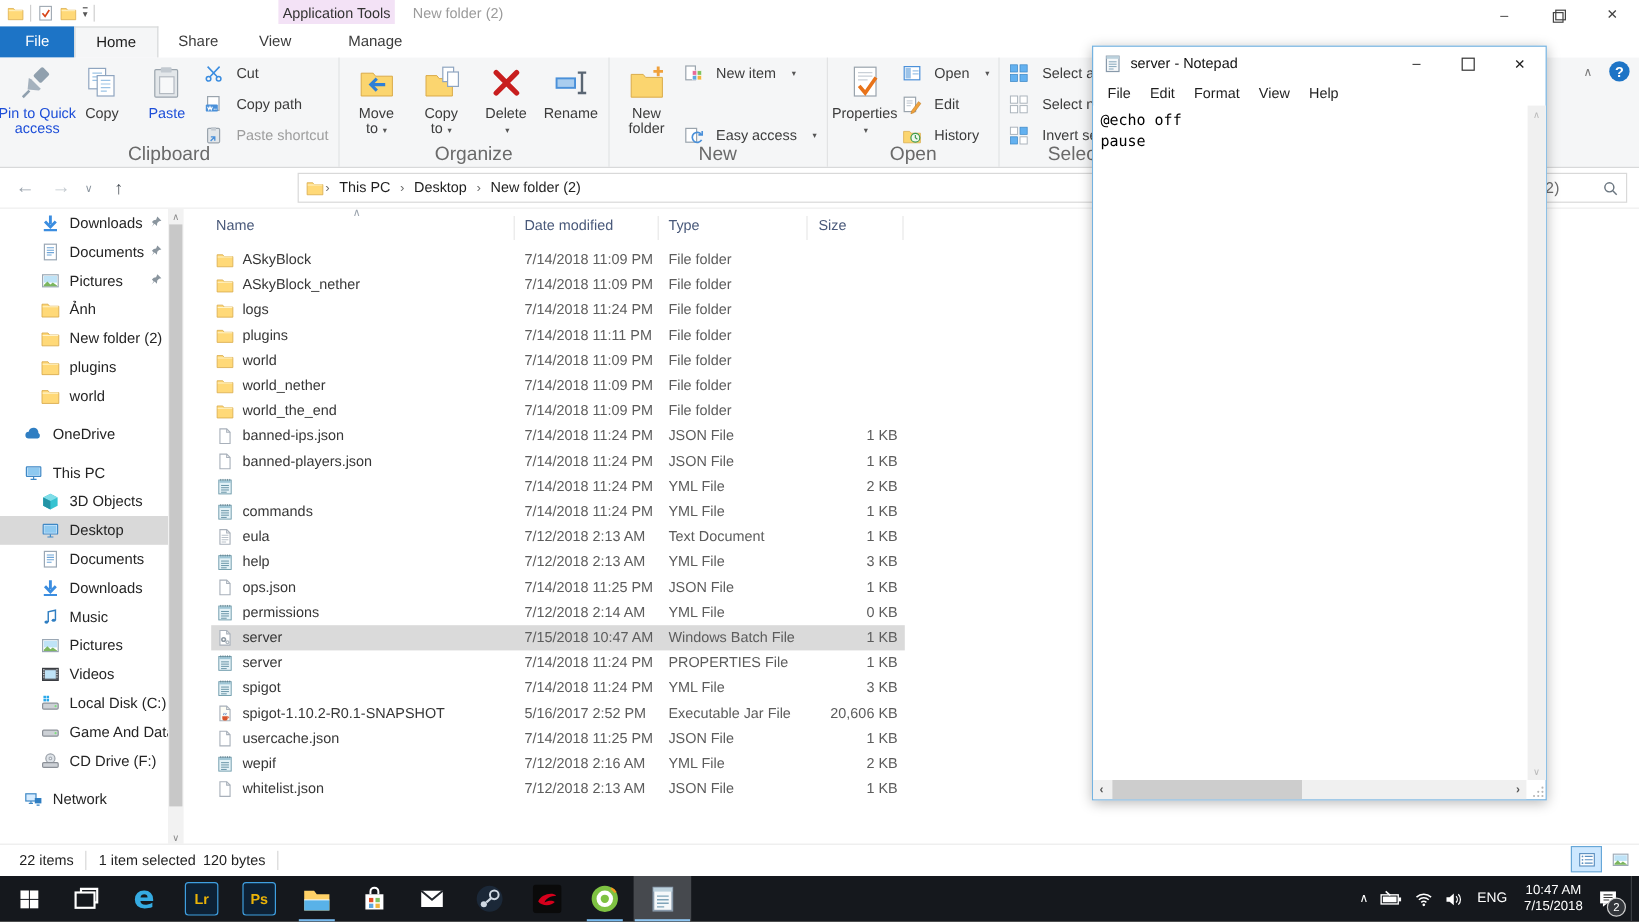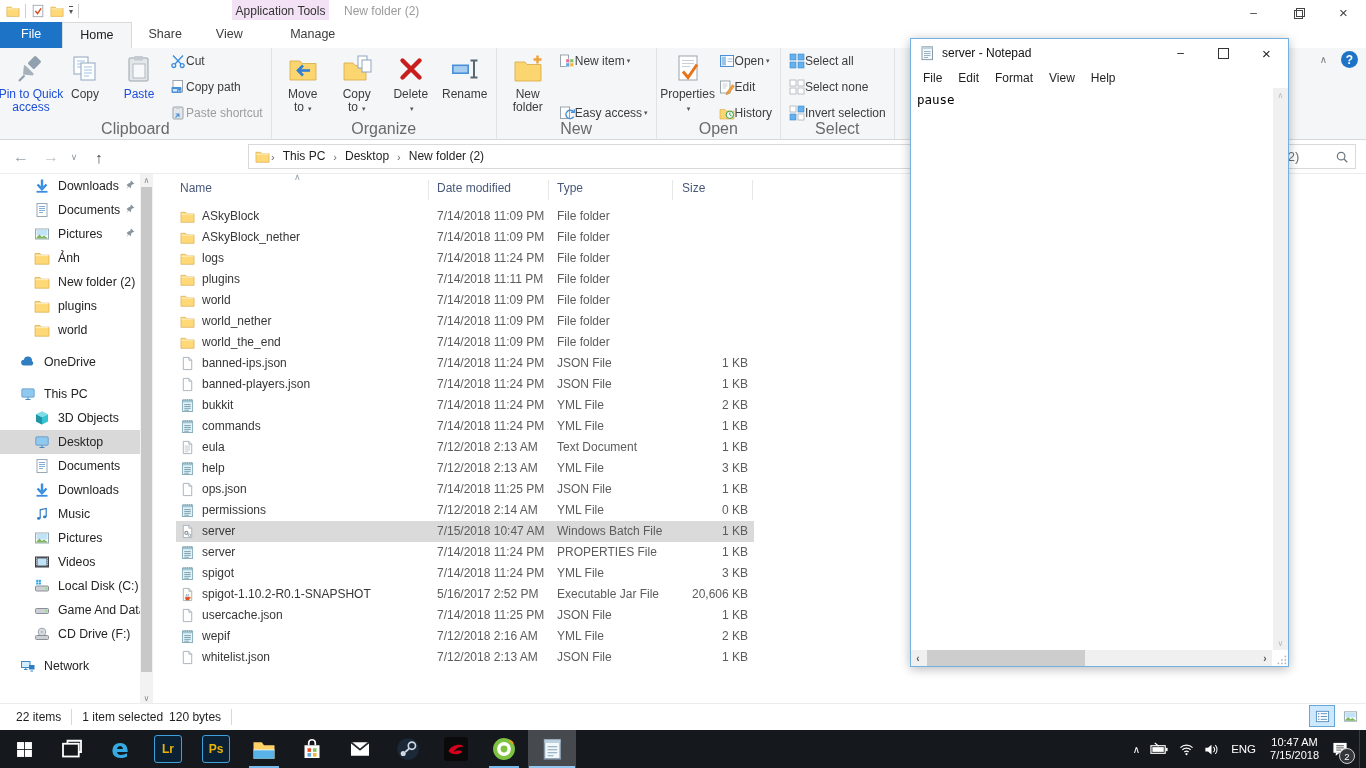--- a/index.html
+++ b/index.html
@@ -34,21 +34,21 @@
 
   .ribbon{position:absolute;left:0;top:48px;right:0;height:91px;background:#f5f6f7;
       border-bottom:1px solid #d8d9da;display:flex;}
   .rgroup{position:relative;height:100%;border-right:1px solid #e2e3e4;padding:3px 4px 14px 4px;box-sizing:border-box;}
   .rgroup-label{position:absolute;left:0;bottom:1px;width:100%;text-align:center;color:#6a6a6a;font-size:16px;}
   .rbtns{display:flex;height:72px;align-items:flex-start;}
   .rbtn-large{width:50px;padding:2px 2px 0;display:flex;flex-direction:column;align-items:center;text-align:center;}
   .rbtn-large .rlabel{font-size:12px;line-height:13px;color:#3c3c3c;margin-top:3px;white-space:nowrap;}
   .rbtn-large.disabled .rlabel{color:#1d4ed8;}
   .rcol{display:flex;flex-direction:column;justify-content:space-between;height:68px;padding:2px 4px;}
-  .rbtn-small{display:flex;align-items:center;gap:0;white-space:nowrap;font-size:12px;color:#3c3c3c;}
+  .rbtn-small{display:flex;align-items:center;gap:11px;white-space:nowrap;font-size:12px;color:#3c3c3c;}
   .rbtn-small.disabled{color:#9d9d9d;}
   .drop{font-size:7px;color:#555;margin-left:2px;}
   .ribbon-extras{position:absolute;top:51px;right:8px;display:flex;align-items:center;gap:14px;}
   .collapse-caret{color:#7a7a7a;font-size:10px;}
   .help-btn{width:17px;height:17px;border-radius:50%;background:#1d74c6;color:#fff;font-weight:bold;
       font-size:12px;display:flex;align-items:center;justify-content:center;}
 
   .navrow{position:absolute;left:0;top:140px;right:0;height:33px;background:#fff;border-bottom:1px solid #ececec;}
   .navbtn{position:absolute;top:5px;height:24px;display:flex;align-items:center;justify-content:center;}
   .addressbar{position:absolute;left:248px;top:4px;width:908px;height:25px;border:1px solid #d9d9d9;
@@ -847,21 +847,20 @@
           </div>
           <div class="frow" style="top: 189px;">
             <span class="icon ficon">
               <svg width="15" height="15" viewBox="0 0 16 16">
                 <rect x="2.5" y="2.2" width="11" height="12.3" fill="#e4f2f7" stroke="#6b98a8" stroke-width=".8"></rect>
                 <rect x="2.9" y="2.6" width="10.2" height="2" fill="#9fc6d6"></rect>
                 <path d="M4.5 7h7M4.5 9h7M4.5 11h7M4.5 13h5" stroke="#5b8a9e" stroke-width=".8"></path>
                 <path d="M4.2 1.2v1.6M6.2 1.2v1.6M8.2 1.2v1.6M10.2 1.2v1.6M12.2 1.2v1.6" stroke="#5b7a88" stroke-width=".7"></path>
               </svg>
             </span>
-            <div class="fcell fc-name">bukkit</div>
             <div class="fcell fc-date">7/14/2018 11:24 PM</div>
             <div class="fcell fc-type">YML File</div>
             <div class="fcell fc-size">2 KB</div>
           </div>
           <div class="frow" style="top: 210px;">
             <span class="icon ficon">
               <svg width="15" height="15" viewBox="0 0 16 16">
                 <rect x="2.5" y="2.2" width="11" height="12.3" fill="#e4f2f7" stroke="#6b98a8" stroke-width=".8"></rect>
                 <rect x="2.9" y="2.6" width="10.2" height="2" fill="#9fc6d6"></rect>
                 <path d="M4.5 7h7M4.5 9h7M4.5 11h7M4.5 13h5" stroke="#5b8a9e" stroke-width=".8"></path>
@@ -1079,21 +1078,21 @@
     </div>
   </div>
   <div class="np-menu" id="np-menu">
       <span class="mitem">File</span>
       <span class="mitem">Edit</span>
       <span class="mitem">Format</span>
       <span class="mitem">View</span>
       <span class="mitem">Help</span>
     </div>
   <div class="np-body">
-    <div class="np-text" id="np-text"><div class="npline">pause</div></div>
+    <div class="np-text" id="np-text"><div class="npline">@echo off</div><div class="npline">pause</div></div>
     <div class="np-vscroll">
       <div class="arr" style="top:0;">∧</div>
       <div class="arr" style="bottom:0;">∨</div>
     </div>
   </div>
   <div class="np-hscroll">
     <div class="arr" style="left:0;">‹</div>
     <div class="np-hthumb"></div>
     <div class="arr" style="right:0;">›</div>
   </div>

